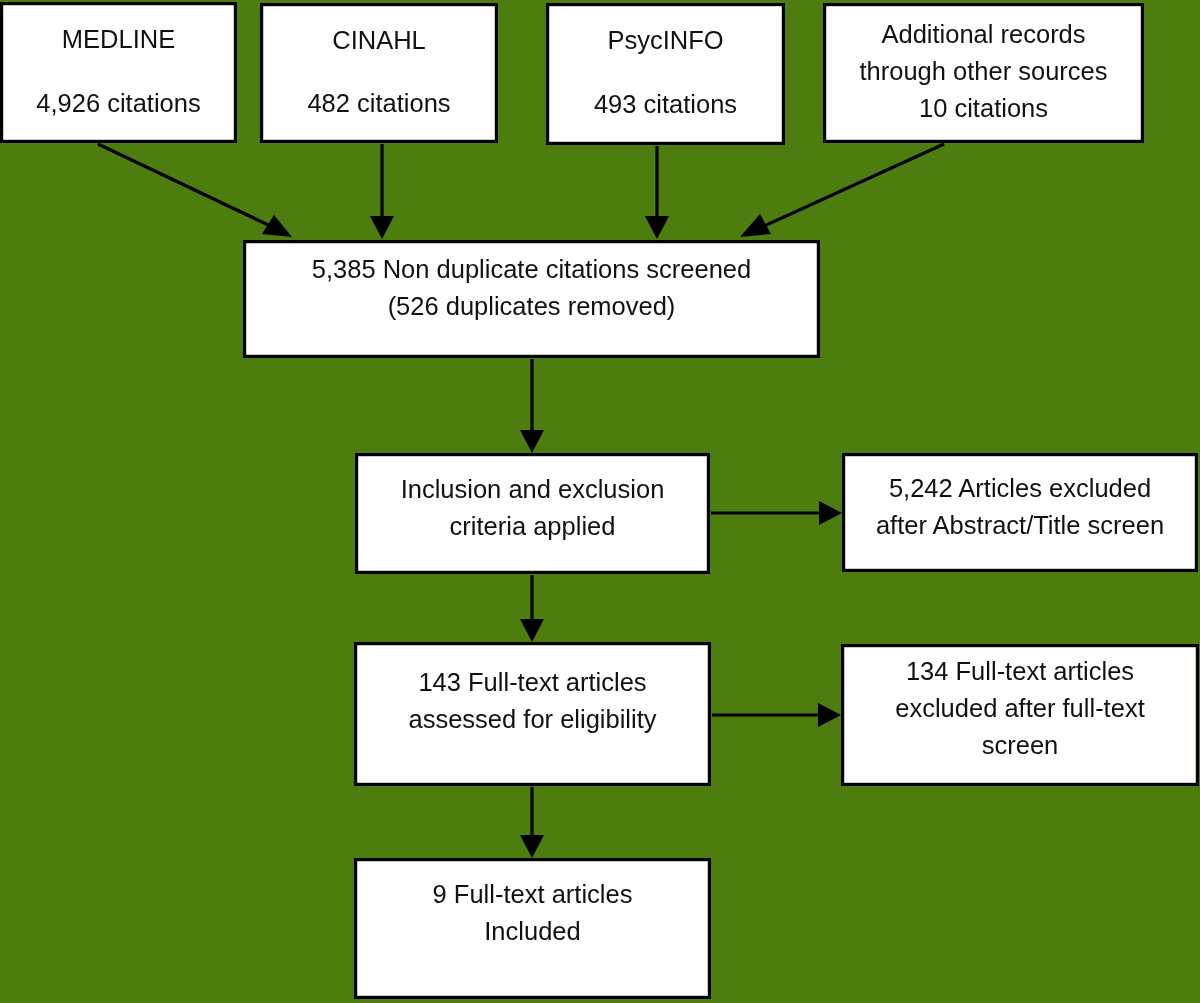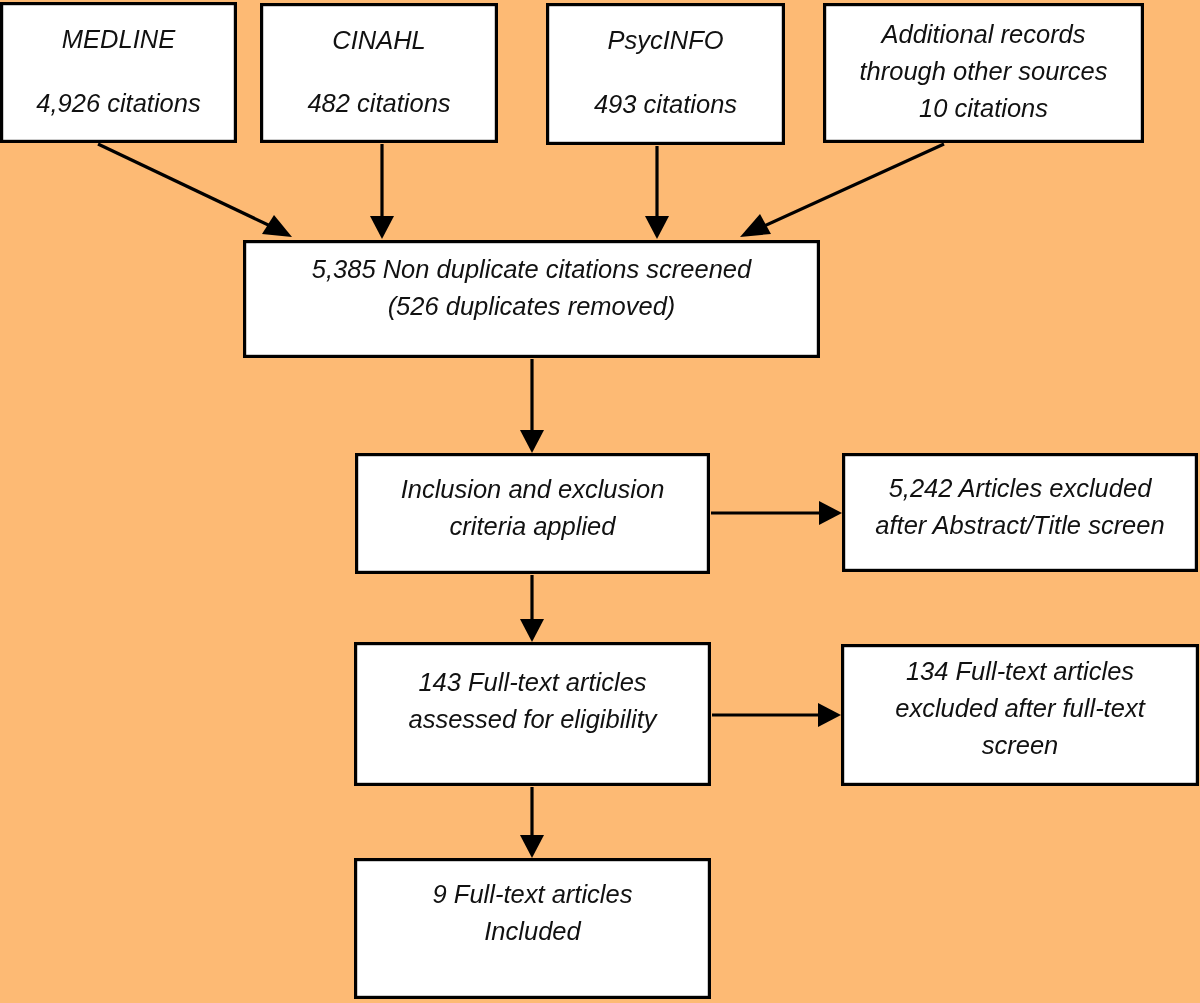--- a/index.html
+++ b/index.html
@@ -8,23 +8,22 @@
     padding: 0;
     background: #ffffff;
   }
   body {
     font-family: "Liberation Sans", sans-serif;
   }
   #diagram-root {
     position: relative;
     width: 1200px;
     height: 1003px;
-    background: #fdba74;
+    background: #4d7c0f;
     overflow: hidden;
-    font-style: italic;
   }
   svg#flow-svg {
     position: absolute;
     left: 0;
     top: 0;
     width: 1200px;
     height: 1003px;
     display: block;
   }
   .flow-box {

